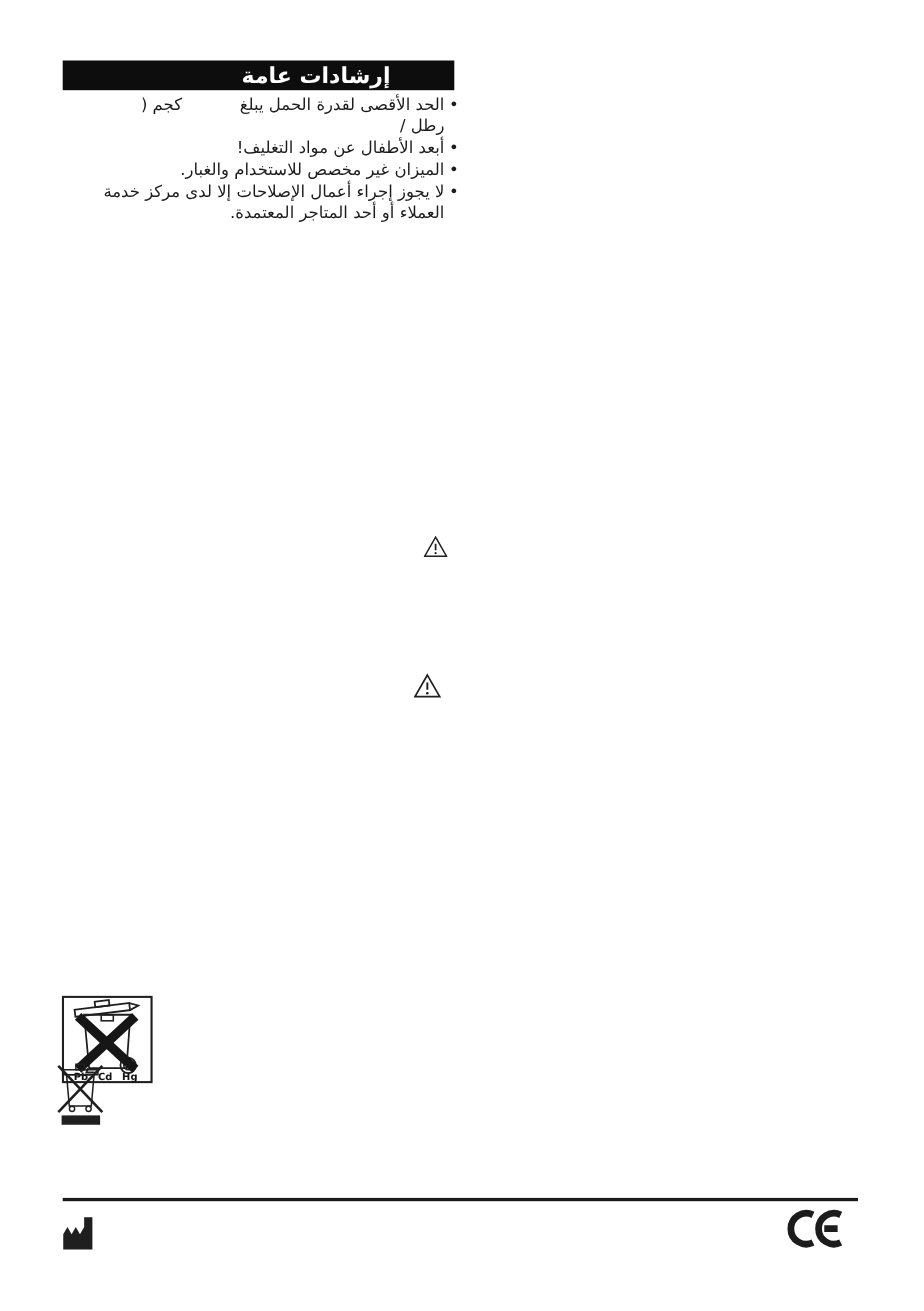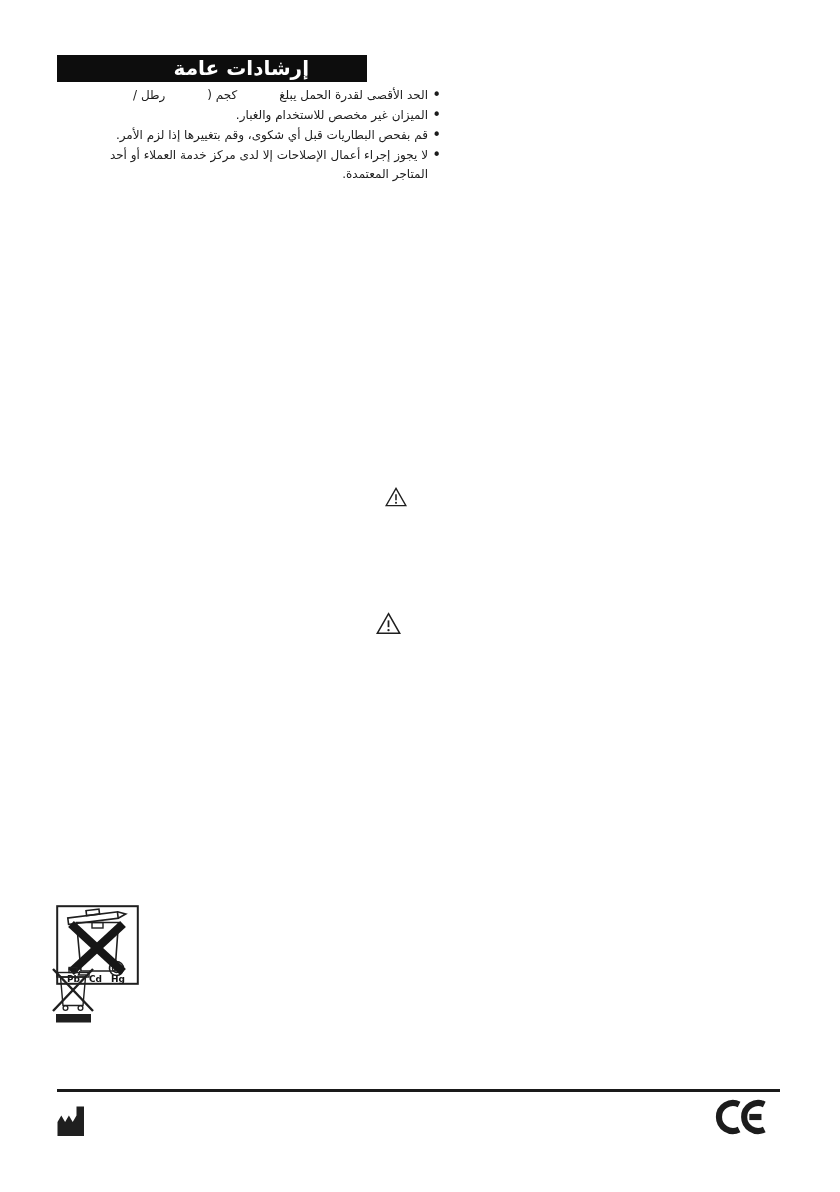--- a/index.html
+++ b/index.html
@@ -4,34 +4,34 @@
 <style>
   html,body{margin:0;padding:0;}
   body{
     width:840px;height:1192px;position:relative;background:#ffffff;
     font-family:"DejaVu Sans",sans-serif;color:#1c1c1c;overflow:hidden;
   }
   .page{position:absolute;inset:0;background:#ffffff;}
 
   
   .title-bar{
-    position:absolute;left:57px;top:55px;width:310px;height:27px;
+    position:absolute;left:57px;top:55px;width:356px;height:27px;
     background:#0d0d0d;direction:rtl;
   }
   .title-bar .title{
     display:block;color:#ffffff;font-size:20px;font-weight:600;
     line-height:27px;text-align:right;padding-right:58px;
     letter-spacing:.5px;white-space:nowrap;
   }
 
   
   .instructions{
     position:absolute;left:57px;top:86px;width:361px;
     direction:rtl;text-align:right;
-    font-size:12px;line-height:19px;margin-left:24px;
+    font-size:15px;line-height:19px;
   }
   .instructions ul{margin:0;padding:0;list-style:none;}
   .instructions li{position:relative;padding-right:14px;margin:0 0 1px 0;}
   .instructions li::before{
     content:"\2022";position:absolute;right:1px;top:0;
     font-size:15px;line-height:19px;color:#1c1c1c;
   }
   .keep-gaps{white-space:pre-wrap;}
   .centered-line{display:block;text-align:center;padding-left:44px;}
 
@@ -56,22 +56,22 @@
 
   <div class="title-bar">
     <span class="title">إرشادات عامة</span>
   </div>
 
   <div class="instructions">
     <ul>
       <li>
         <span class="keep-gaps">الحد الأقصى لقدرة الحمل يبلغ           كجم (           رطل /</span>
       </li>
+      <li><span>أبعد الأطفال عن مواد التغليف!</span></li>
       <li><span>الميزان غير مخصص للاستخدام والغبار.</span></li>
-      <li><span>قم بفحص البطاريات قبل أي شكوى، وقم بتغييرها إذا لزم الأمر.</span></li>
       <li><span>لا يجوز إجراء أعمال الإصلاحات إلا لدى مركز خدمة العملاء أو أحد المتاجر المعتمدة.</span></li>
     </ul>
   </div>
 
   <div class="abs" style="left:385px;top:486px;">
     <svg width="22" height="22" viewBox="0 0 24 22">
       <path class="sym-stroke" stroke-width="1.5" d="M12 1.6 L22.8 20.4 L1.2 20.4 Z"></path>
       <line x1="12" y1="8" x2="12" y2="14.5" stroke="#1f1f1f" stroke-width="1.7"></line>
       <circle cx="12" cy="17.4" r="1.1" fill="#1f1f1f"></circle>
     </svg>

